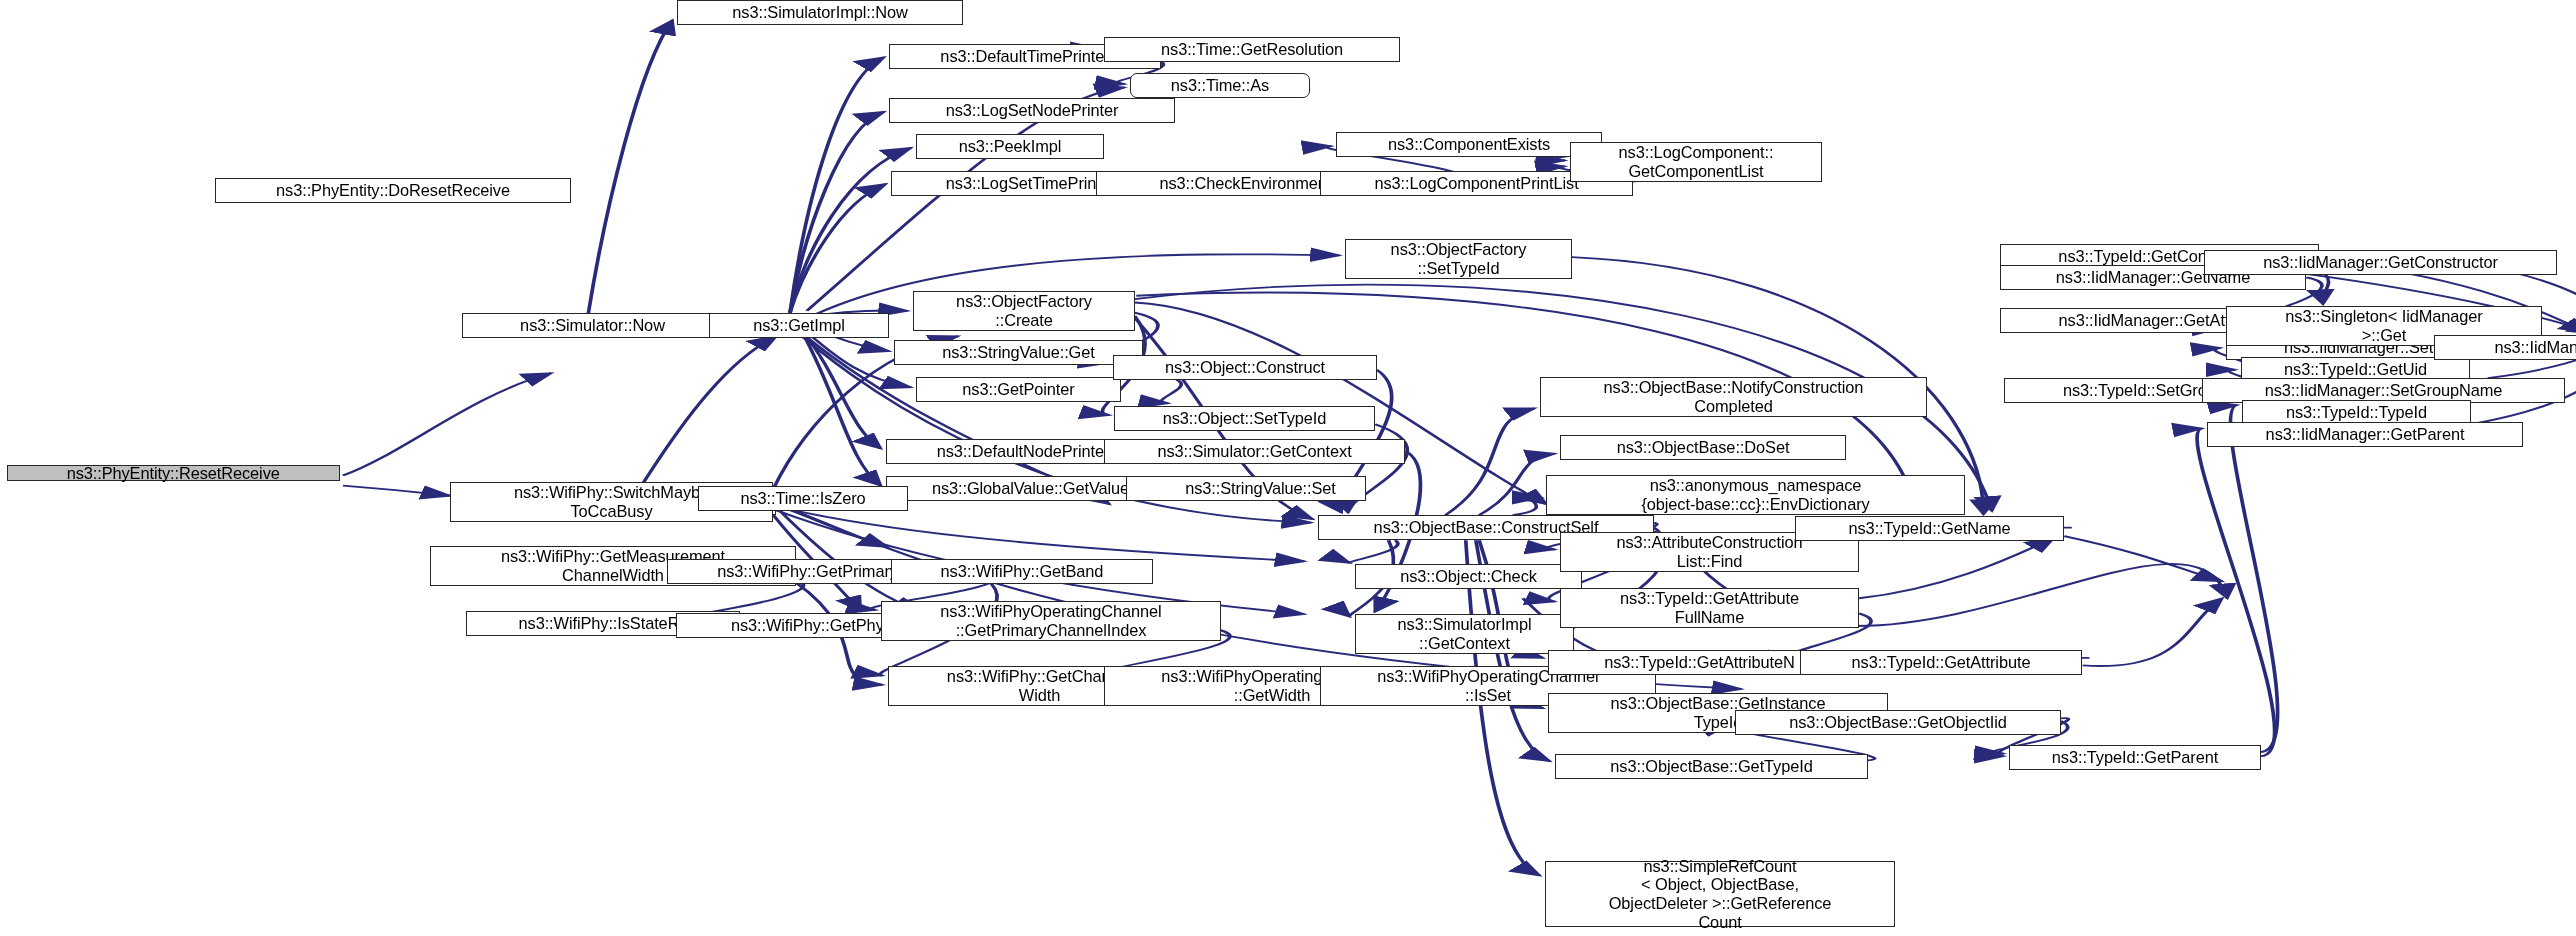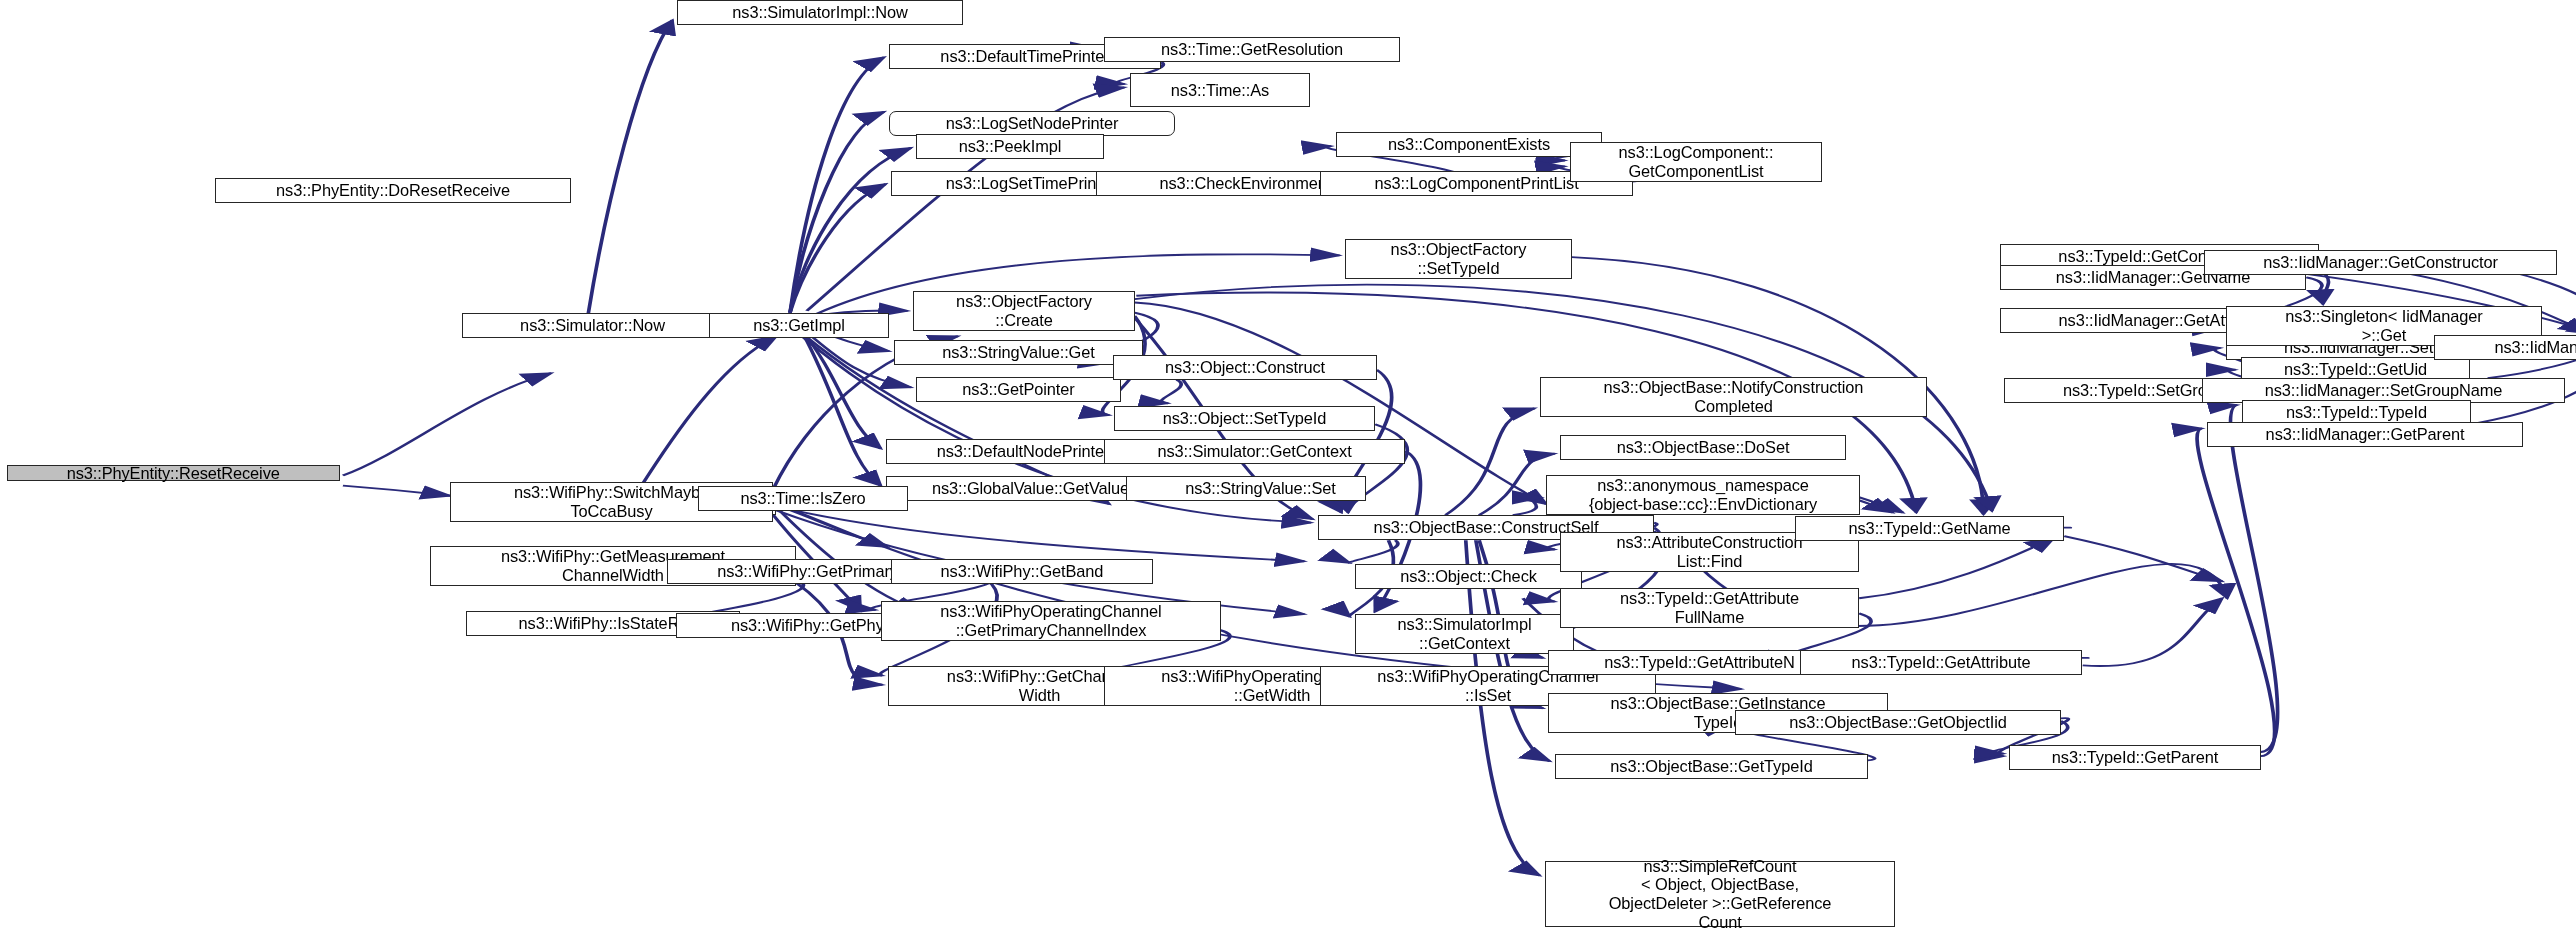--- a/index.html
+++ b/index.html
@@ -206,22 +206,22 @@
     <div class="node" style="left: 450px; top: 490px; width: 326px; height: 25px;"><span>ns3::WifiPhy::ResetReceive</span></div>
     <div class="node" style="left: 450px; top: 482px; width: 323px; height: 40px;"><span>ns3::WifiPhy::SwitchMaybe
 ToCcaBusy</span></div>
     <div class="node" style="left: 430px; top: 546px; width: 366px; height: 40px; text-align: center;"><span>ns3::WifiPhy::GetMeasurement
 ChannelWidth</span></div>
     <div class="node" style="left: 466px; top: 611px; width: 274px; height: 25px;"><span>ns3::WifiPhy::IsStateRx</span></div>
     <div class="node" style="left: 462px; top: 313px; width: 261px; height: 25px;"><span>ns3::Simulator::Now</span></div>
     <div class="node" style="left: 677px; top: 0px; width: 286px; height: 25px;"><span>ns3::SimulatorImpl::Now</span></div>
     <div class="node" style="left: 889px; top: 44px; width: 272px; height: 25px;"><span>ns3::DefaultTimePrinter</span></div>
     <div class="node" style="left: 1104px; top: 37px; width: 296px; height: 25px;"><span>ns3::Time::GetResolution</span></div>
-    <div class="node" style="left: 1130px; top: 73px; width: 180px; height: 34px;"><span>ns3::Time::As</span></div>
-    <div class="node" style="left: 889px; top: 111px; width: 286px; height: 25px; border-radius: 7px;"><span>ns3::LogSetNodePrinter</span></div>
+    <div class="node" style="left: 1130px; top: 73px; width: 180px; height: 25px; border-radius: 7px;"><span>ns3::Time::As</span></div>
+    <div class="node" style="left: 889px; top: 98px; width: 286px; height: 25px;"><span>ns3::LogSetNodePrinter</span></div>
     <div class="node" style="left: 916px; top: 134px; width: 188px; height: 25px;"><span>ns3::PeekImpl</span></div>
     <div class="node" style="left: 891px; top: 171px; width: 279px; height: 25px;"><span>ns3::LogSetTimePrinter</span></div>
     <div class="node" style="left: 1096px; top: 171px; width: 365px; height: 25px;"><span>ns3::CheckEnvironmentVariables</span></div>
     <div class="node" style="left: 1336px; top: 132px; width: 266px; height: 25px;"><span>ns3::ComponentExists</span></div>
     <div class="node" style="left: 1320px; top: 171px; width: 313px; height: 25px;"><span>ns3::LogComponentPrintList</span></div>
     <div class="node" style="left: 1570px; top: 142px; width: 252px; height: 40px;"><span>ns3::LogComponent::
 GetComponentList</span></div>
     <div class="node" style="left: 1345px; top: 239px; width: 227px; height: 40px;"><span>ns3::ObjectFactory
 ::SetTypeId</span></div>
     <div class="node" style="left: 709px; top: 313px; width: 180px; height: 25px;"><span>ns3::GetImpl</span></div>
@@ -247,21 +247,21 @@
 ::GetWidth</span></div>
     <div class="node" style="left: 1320px; top: 666px; width: 336px; height: 40px;"><span>ns3::WifiPhyOperatingChannel
 ::IsSet</span></div>
     <div class="node" style="left: 1318px; top: 515px; width: 336px; height: 25px;"><span>ns3::ObjectBase::ConstructSelf</span></div>
     <div class="node" style="left: 1355px; top: 564px; width: 227px; height: 25px;"><span>ns3::Object::Check</span></div>
     <div class="node" style="left: 1355px; top: 614px; width: 219px; height: 40px;"><span>ns3::SimulatorImpl
 ::GetContext</span></div>
     <div class="node" style="left: 1540px; top: 377px; width: 387px; height: 40px;"><span>ns3::ObjectBase::NotifyConstruction
 Completed</span></div>
     <div class="node" style="left: 1560px; top: 435px; width: 286px; height: 25px;"><span>ns3::ObjectBase::DoSet</span></div>
-    <div class="node" style="left: 1546px; top: 475px; width: 314px; height: 40px;"><span>ns3::anonymous_namespace
+    <div class="node" style="left: 1546px; top: 475px; width: 419px; height: 40px;"><span>ns3::anonymous_namespace
 {object-base::cc}::EnvDictionary</span></div>
     <div class="node" style="left: 1560px; top: 532px; width: 299px; height: 40px;"><span>ns3::AttributeConstruction
 List::Find</span></div>
     <div class="node" style="left: 1560px; top: 588px; width: 299px; height: 40px;"><span>ns3::TypeId::GetAttribute
 FullName</span></div>
     <div class="node" style="left: 1548px; top: 650px; width: 303px; height: 25px;"><span>ns3::TypeId::GetAttributeN</span></div>
     <div class="node" style="left: 1548px; top: 693px; width: 340px; height: 40px;"><span>ns3::ObjectBase::GetInstance
 TypeId</span></div>
     <div class="node" style="left: 1555px; top: 754px; width: 313px; height: 25px;"><span>ns3::ObjectBase::GetTypeId</span></div>
     <div class="node" style="left: 1545px; top: 861px; width: 350px; height: 66px;"><span>ns3::SimpleRefCount

